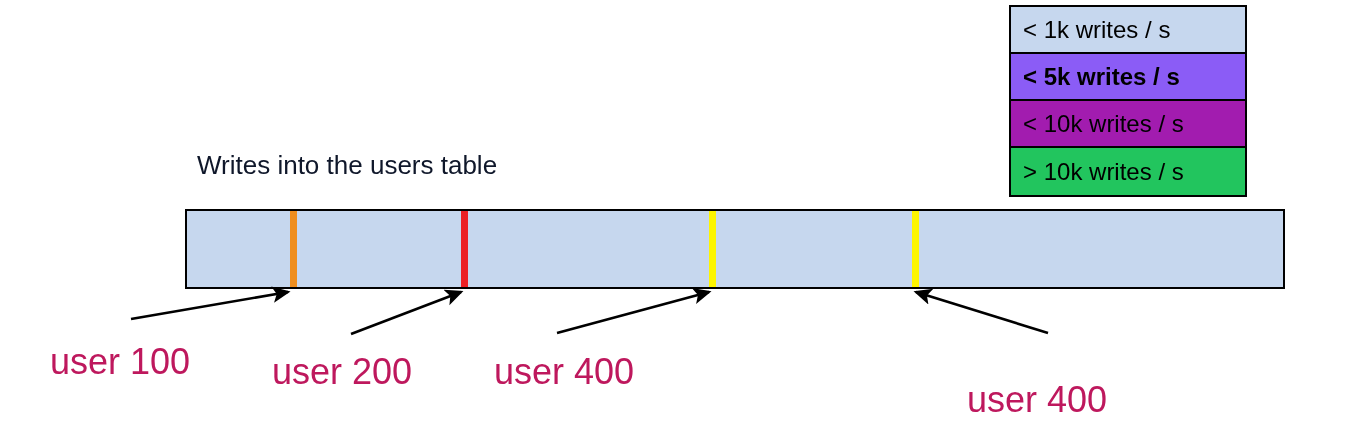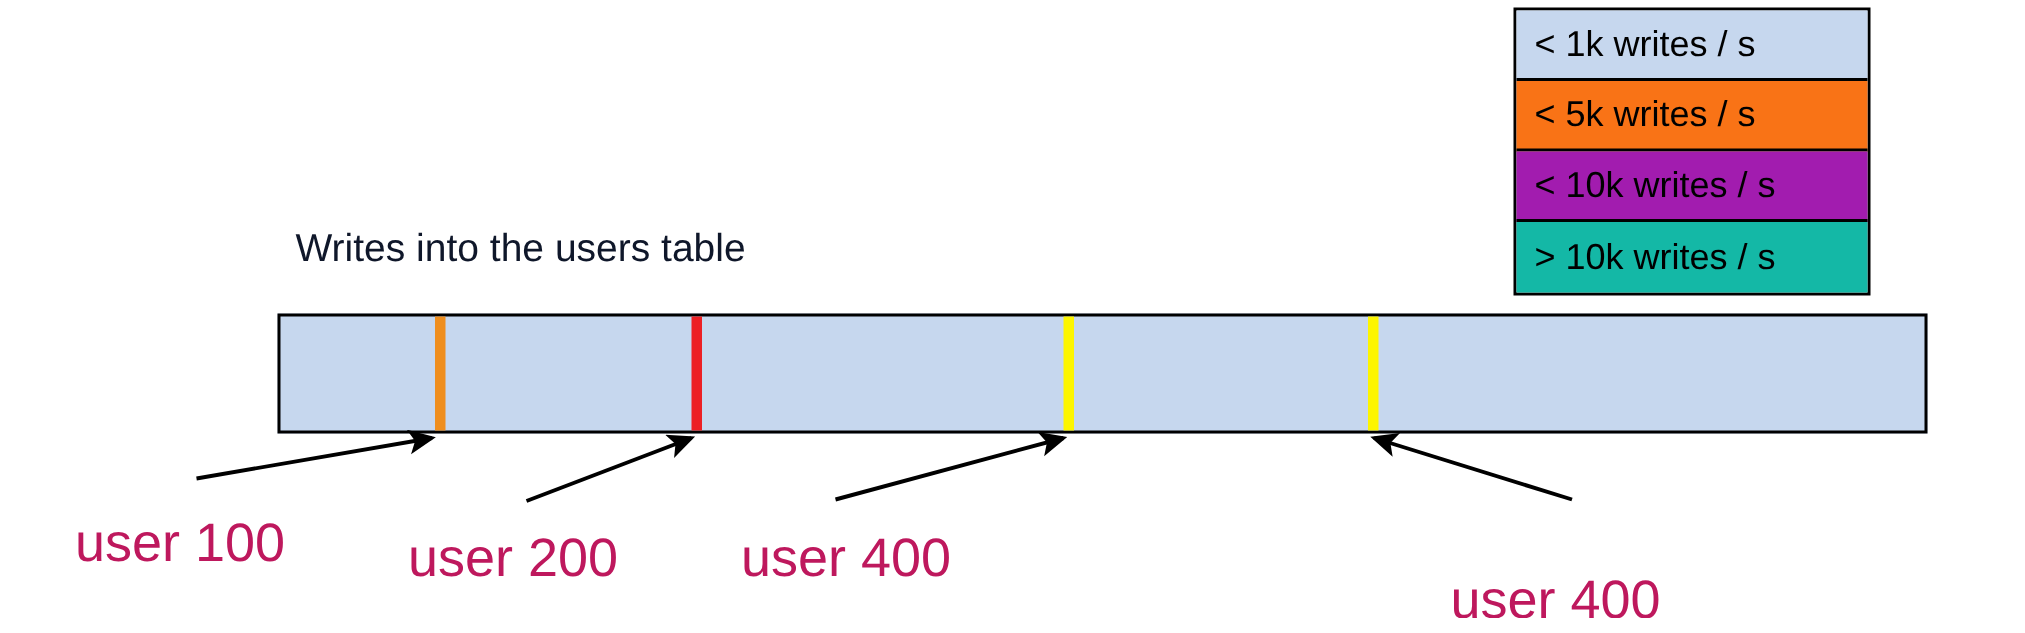--- a/index.html
+++ b/index.html
@@ -91,27 +91,27 @@
 </style>
 </head>
 <body>
 
 <div id="canvas">
 
   <div id="legend">
     <div class="legend-row" style="background: rgb(198, 215, 238);">
       <span>&lt; 1k writes / s</span>
     </div>
-    <div class="legend-row" style="background: #f97316;">
+    <div class="legend-row" style="background: #8b5cf6; font-weight: bold;">
       <span>&lt; 5k writes / s</span>
     </div>
     <div class="legend-row" style="background: #a21caf;">
       <span>&lt; 10k writes / s</span>
     </div>
-    <div class="legend-row" style="background: #14b8a6;">
+    <div class="legend-row" style="background: #22c55e;">
       <span>&gt; 10k writes / s</span>
     </div>
   </div>
 
   <div id="bar-title">Writes into the users table</div>
 
   <div id="bar" style="left: 185px; top: 209px; width: 1100px; height: 80px; background: rgb(198, 215, 238); border-color: rgb(0, 0, 0);">
     <div class="bar-marker" style="left: 103px; background: rgb(239, 142, 30);"></div>
     <div class="bar-marker" style="left: 274px; background: rgb(236, 32, 36);"></div>
     <div class="bar-marker" style="left: 522px; background: rgb(253, 245, 0);"></div>

